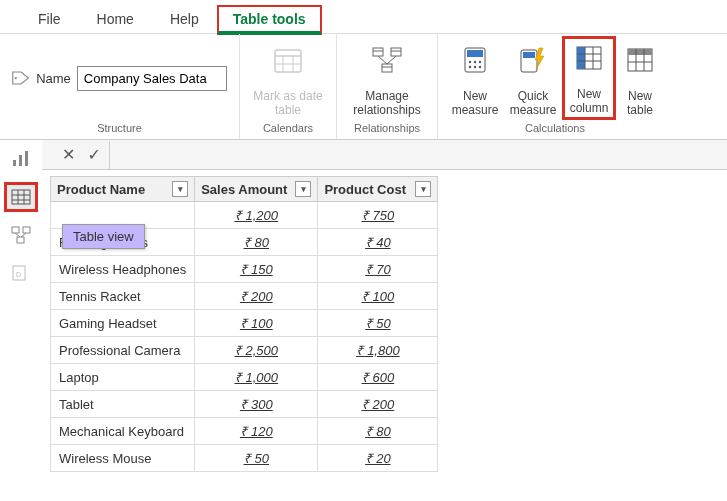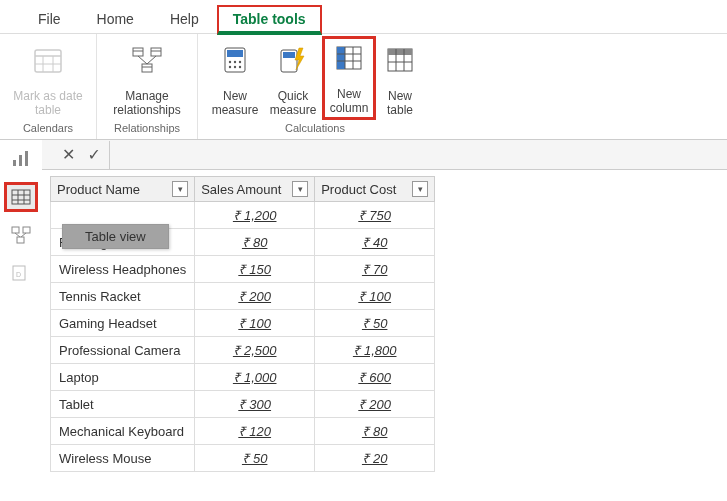--- a/index.html
+++ b/index.html
@@ -120,43 +120,43 @@
   .table-area { flex:1; padding: 6px 0 0 8px; }
   table.data {
     border-collapse: collapse;
     font-size: 13px;
   }
   table.data th {
     background: #f1f1f1;
     border: 1px solid #ccc;
     padding: 4px 6px;
     text-align: right;
-    font-weight: 400;
+    font-weight: 700;
     white-space: nowrap;
   }
   table.data th .hdr-wrap {
     display:flex; align-items:center; justify-content:space-between; gap:8px;
   }
   .filter-btn {
     width:16px; height:16px; border:1px solid #999; background:#fff;
     display:flex; align-items:center; justify-content:center;
     font-size:9px; color:#555;
   }
   table.data td {
     border: 1px solid #ddd;
     padding: 4px 8px;
     white-space: nowrap;
   }
   table.data td.num { text-align:center; font-style: italic; text-decoration: underline; }
   .tooltip {
     position: absolute;
     left: 62px; top: 224px;
-    background: #a3a3a3;
+    background: #c4b5fd;
     border:1px solid #999;
-    padding: 4px 22px;
+    padding: 4px 10px;
     font-size: 13px;
     box-shadow: 1px 1px 3px rgba(0,0,0,0.2);
     z-index: 5;
   }
   .fx-controls {
     display:flex; align-items:center; gap:12px; padding-left:20px;
   }
   .fx-x, .fx-check { font-size:16px; cursor:pointer; color:#555; }
   .fx-input {
     flex:1; height:28px; border:none; background:transparent;
@@ -168,20 +168,33 @@
 
 <div class="tabs">
   <div class="tab">File</div>
   <div class="tab">Home</div>
   <div class="tab">Help</div>
   <div class="tab active">Table tools</div>
 </div>
 
 <div class="ribbon">
 
+  <div class="ribbon-group" style="min-width:240px">
+    <div class="ribbon-group-body">
+      <div class="name-row">
+        <svg class="tag-icon" viewBox="0 0 24 18">
+          <path d="M1 1 h11 l10 8 -10 8 h-11 z" fill="none" stroke="#888" stroke-width="1.5"></path>
+          <circle cx="5" cy="9" r="1.5" fill="#888"></circle>
+        </svg>
+        <span>Name</span>
+        <input class="name-input" value="Company Sales Data" style="">
+      </div>
+    </div>
+    <div class="ribbon-group-label">Structure</div>
+  </div>
 
   <div class="ribbon-group">
     <div class="ribbon-group-body">
       <div class="big-btn disabled" style="width:80px">
         <div class="icon-box">
           <svg width="30" height="28" viewBox="0 0 30 28">
             <rect x="2" y="4" width="26" height="22" rx="2" fill="none" stroke="#ccc" stroke-width="1.5"></rect>
             <line x1="2" y1="10" x2="28" y2="10" stroke="#ccc" stroke-width="1.5"></line>
             <line x1="10" y1="10" x2="10" y2="26" stroke="#ccc"></line>
             <line x1="20" y1="10" x2="20" y2="26" stroke="#ccc"></line>

